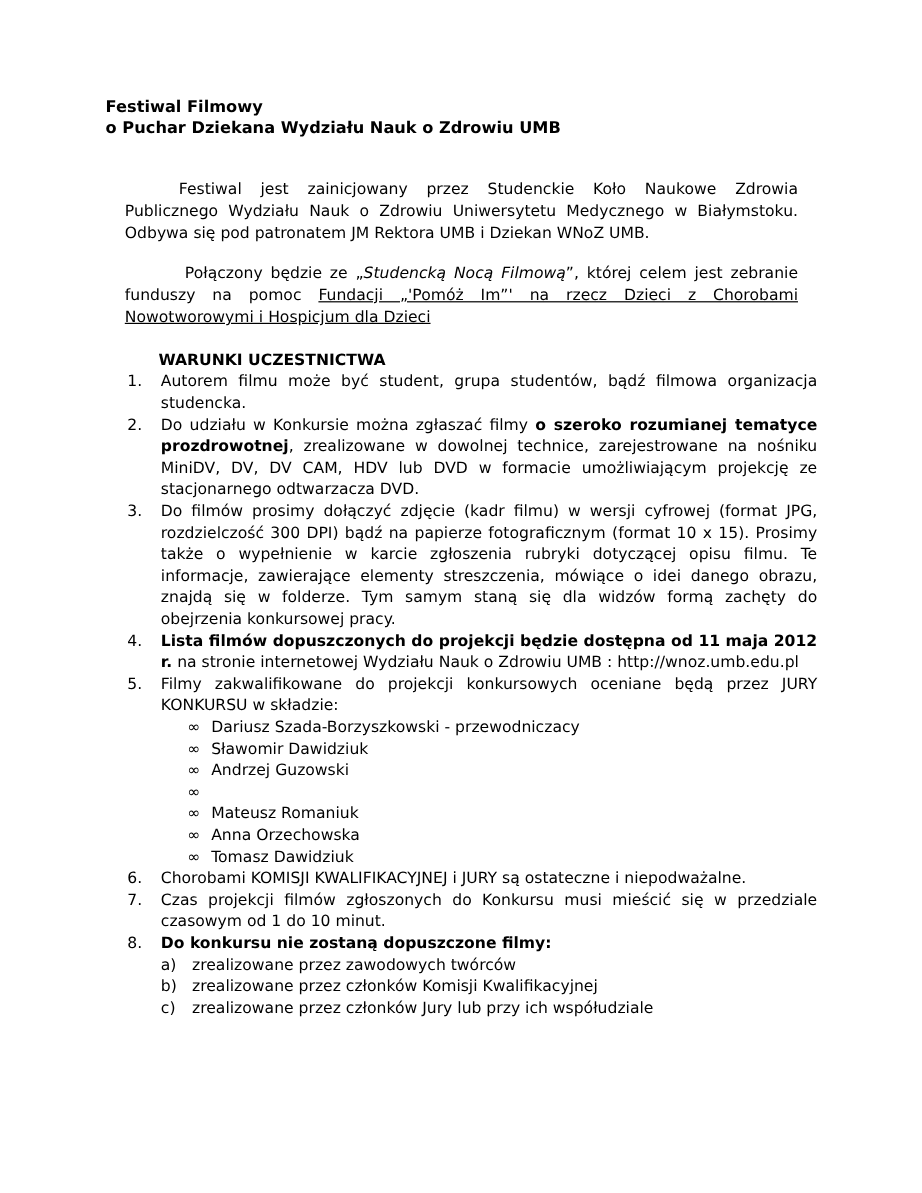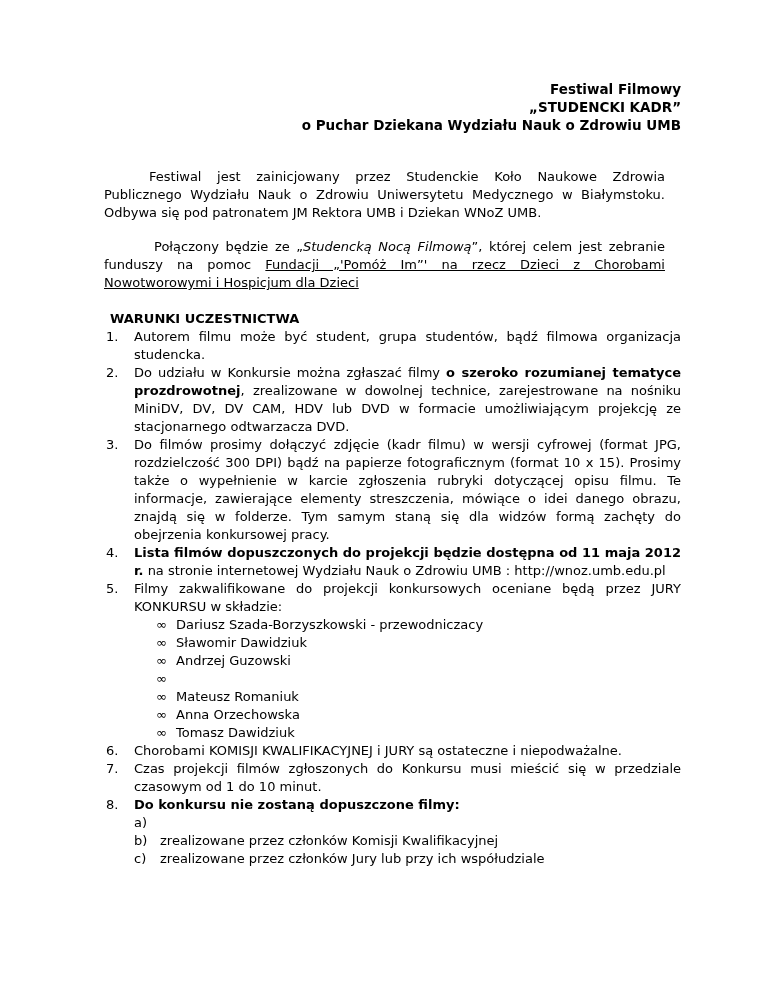--- a/index.html
+++ b/index.html
@@ -14,34 +14,34 @@
     box-sizing: border-box;
     padding: 80px 87px 40px 88px;
     background: #ffffff;
     color: #000000;
     font-family: "DejaVu Sans", "Liberation Sans", sans-serif;
     font-size: 13px;
     line-height: 18px;
     overflow: hidden;
   }
   .title-block {
-    text-align: right;
+    text-align: left;
     font-weight: bold;
     font-size: 13.5px;
   }
   .spacer { height: 18px; }
   .para {
     margin: 16px;
     text-align: justify;
   }
   .indent1 { text-indent: 45px; }
   .indent2 { text-indent: 50px; }
   .heading {
     font-weight: bold;
-    margin-left: 22px;
+    margin-left: 44px;
     margin-top: 18px;
   }
   .list { margin-left: 18px; }
   .li { display: flex; }
   .num {
     flex: 0 0 28px;
     width: 28px;
   }
   .body {
     flex: 1;
@@ -56,21 +56,20 @@
   .sub-row { display: flex; text-align: left; }
   .sub-label { flex: 0 0 26px; width: 26px; }
 </style>
 </head>
 <body>
 
 <div class="page">
 
   <div class="title-block">
     <div>Festiwal Filmowy</div>
-    <div>„STUDENCKI KADR”</div>
     <div>o Puchar Dziekana Wydziału Nauk o Zdrowiu UMB</div>
   </div>
 
   <div class="spacer"></div>
 
   <p class="para indent1">Festiwal jest zainicjowany przez Studenckie Koło Naukowe Zdrowia Publicznego Wydziału Nauk o Zdrowiu Uniwersytetu Medycznego w Białymstoku. Odbywa się pod patronatem JM Rektora UMB i Dziekan WNoZ UMB.</p>
 
   <p class="para indent2"><span>Połączony będzie ze „</span><span class="italic">Studencką Nocą Filmową</span><span>”, której celem jest zebranie funduszy na pomoc </span><span class="underline">Fundacji „'Pomóż Im”' na rzecz Dzieci z Chorobami Nowotworowymi i Hospicjum dla Dzieci </span></p>
 
   <div class="heading">WARUNKI UCZESTNICTWA</div>
@@ -142,20 +141,21 @@
       <span class="num">7.</span>
       <div class="body"><span>Czas projekcji filmów zgłoszonych do Konkursu musi mieścić się w przedziale czasowym od 1 do 10 minut.</span></div>
     </div>
 
     <div class="li">
       <span class="num">8.</span>
       <div class="body">
         <span class="bold">Do konkursu  nie zostaną dopuszczone filmy:</span>
         <div class="sub-row">
             <span class="sub-label">a)</span>
+            <span>zrealizowane przez zawodowych twórców</span>
           </div>
         <div class="sub-row">
             <span class="sub-label">b)</span>
             <span> zrealizowane przez członków Komisji Kwalifikacyjnej</span>
           </div>
         <div class="sub-row">
             <span class="sub-label">c)</span>
             <span>zrealizowane przez członków Jury lub przy ich współudziale</span>
           </div>
       </div>

